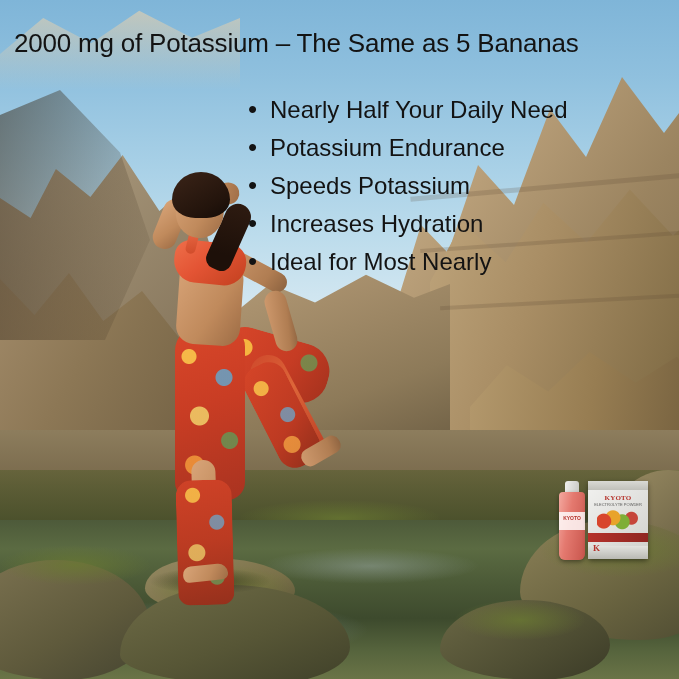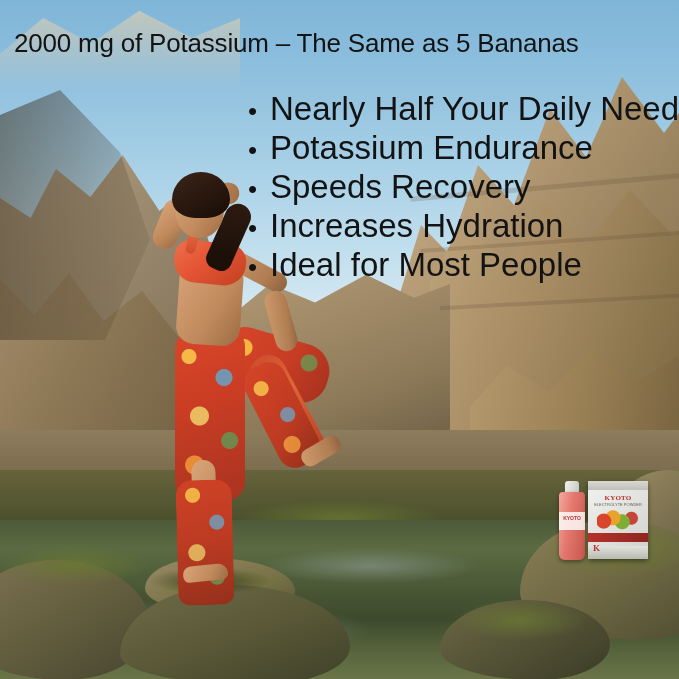--- a/index.html
+++ b/index.html
@@ -411,21 +411,21 @@
     margin-bottom: 3px;
   }
   .bullet-dot {
     font-size: 26px;
     line-height: 34px;
     color: #131313;
     width: 22px;
     flex: 0 0 22px;
   }
   .bullet-text {
-    font-size: 33px;
+    font-size: 24px;
     line-height: 34px;
     color: #131313;
     white-space: nowrap;
   }
 </style>
 </head>
 <body>
 
 <div id="poster">
 
@@ -512,25 +512,25 @@
     <div class="bullet-row">
       <span class="bullet-dot">•</span>
       <span class="bullet-text">Nearly Half Your Daily Need</span>
     </div>
     <div class="bullet-row">
       <span class="bullet-dot">•</span>
       <span class="bullet-text">Potassium Endurance</span>
     </div>
     <div class="bullet-row">
       <span class="bullet-dot">•</span>
-      <span class="bullet-text">Speeds Recovery</span>
+      <span class="bullet-text">Speeds Potassium</span>
     </div>
     <div class="bullet-row">
       <span class="bullet-dot">•</span>
       <span class="bullet-text">Increases Hydration</span>
     </div>
     <div class="bullet-row">
       <span class="bullet-dot">•</span>
-      <span class="bullet-text">Ideal for Most People</span>
+      <span class="bullet-text">Ideal for Most Nearly</span>
     </div>
   </div>
 
 </div>
 
 </body></html>

